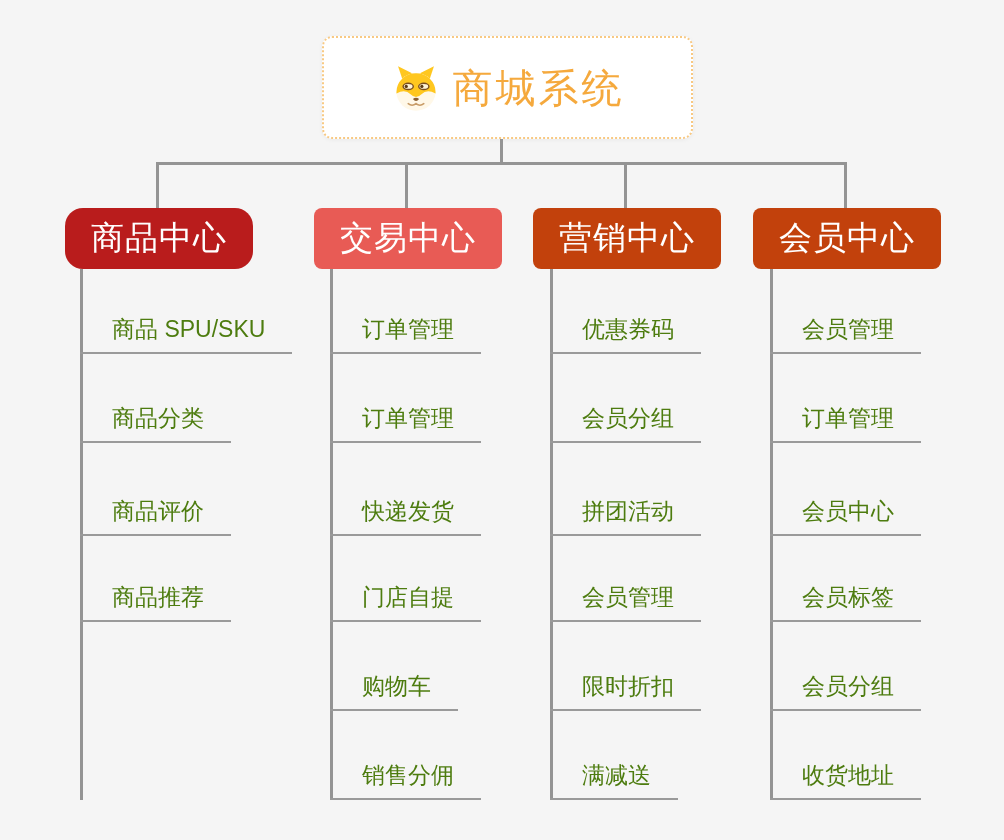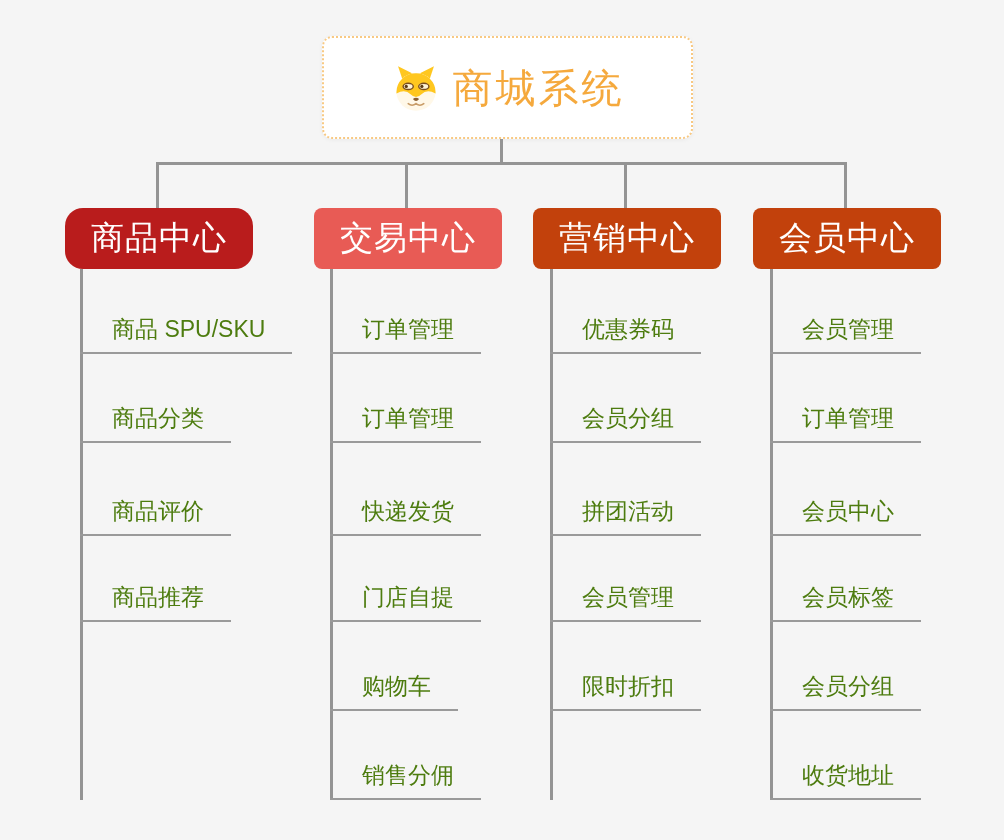--- a/index.html
+++ b/index.html
@@ -120,20 +120,21 @@
     <div class="leaf">购物车</div>
     <div class="leaf">销售分佣</div>
   </div>
 
   <div class="column col-2">
     <div class="leaf">优惠券码</div>
     <div class="leaf">会员分组</div>
     <div class="leaf">拼团活动</div>
     <div class="leaf">会员管理</div>
     <div class="leaf">限时折扣</div>
+    <div class="leaf">满减送</div>
   </div>
 
   <div class="column col-3">
     <div class="leaf">会员管理</div>
     <div class="leaf">订单管理</div>
     <div class="leaf">会员中心</div>
     <div class="leaf">会员标签</div>
     <div class="leaf">会员分组</div>
     <div class="leaf">收货地址</div>
   </div>

